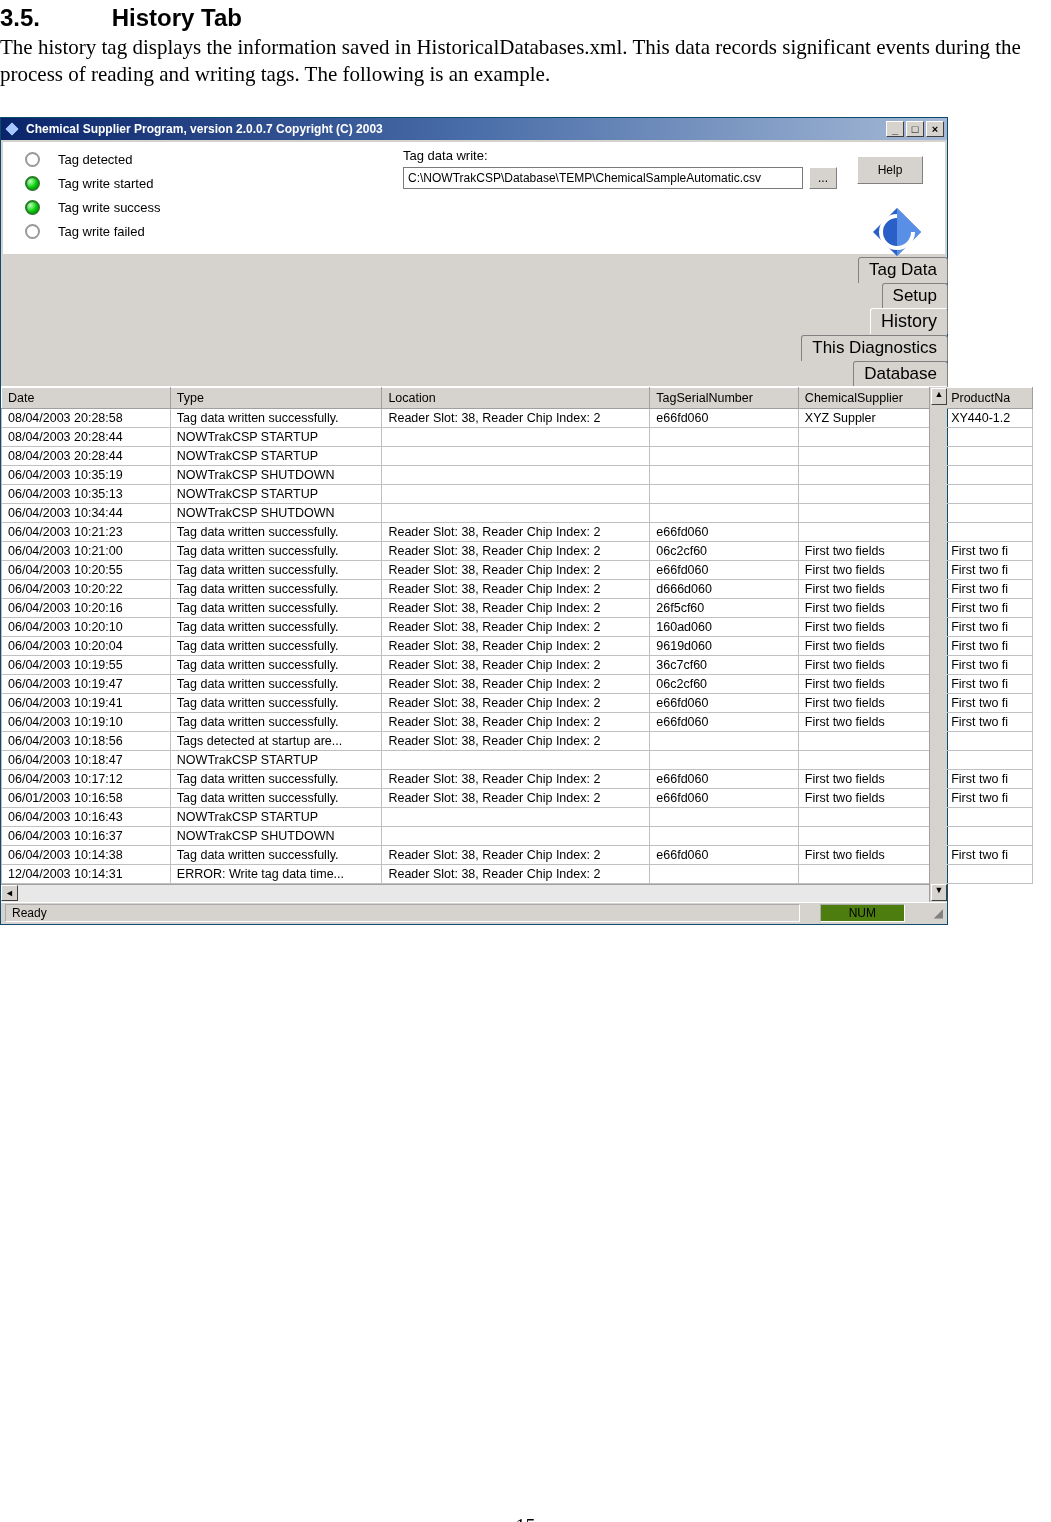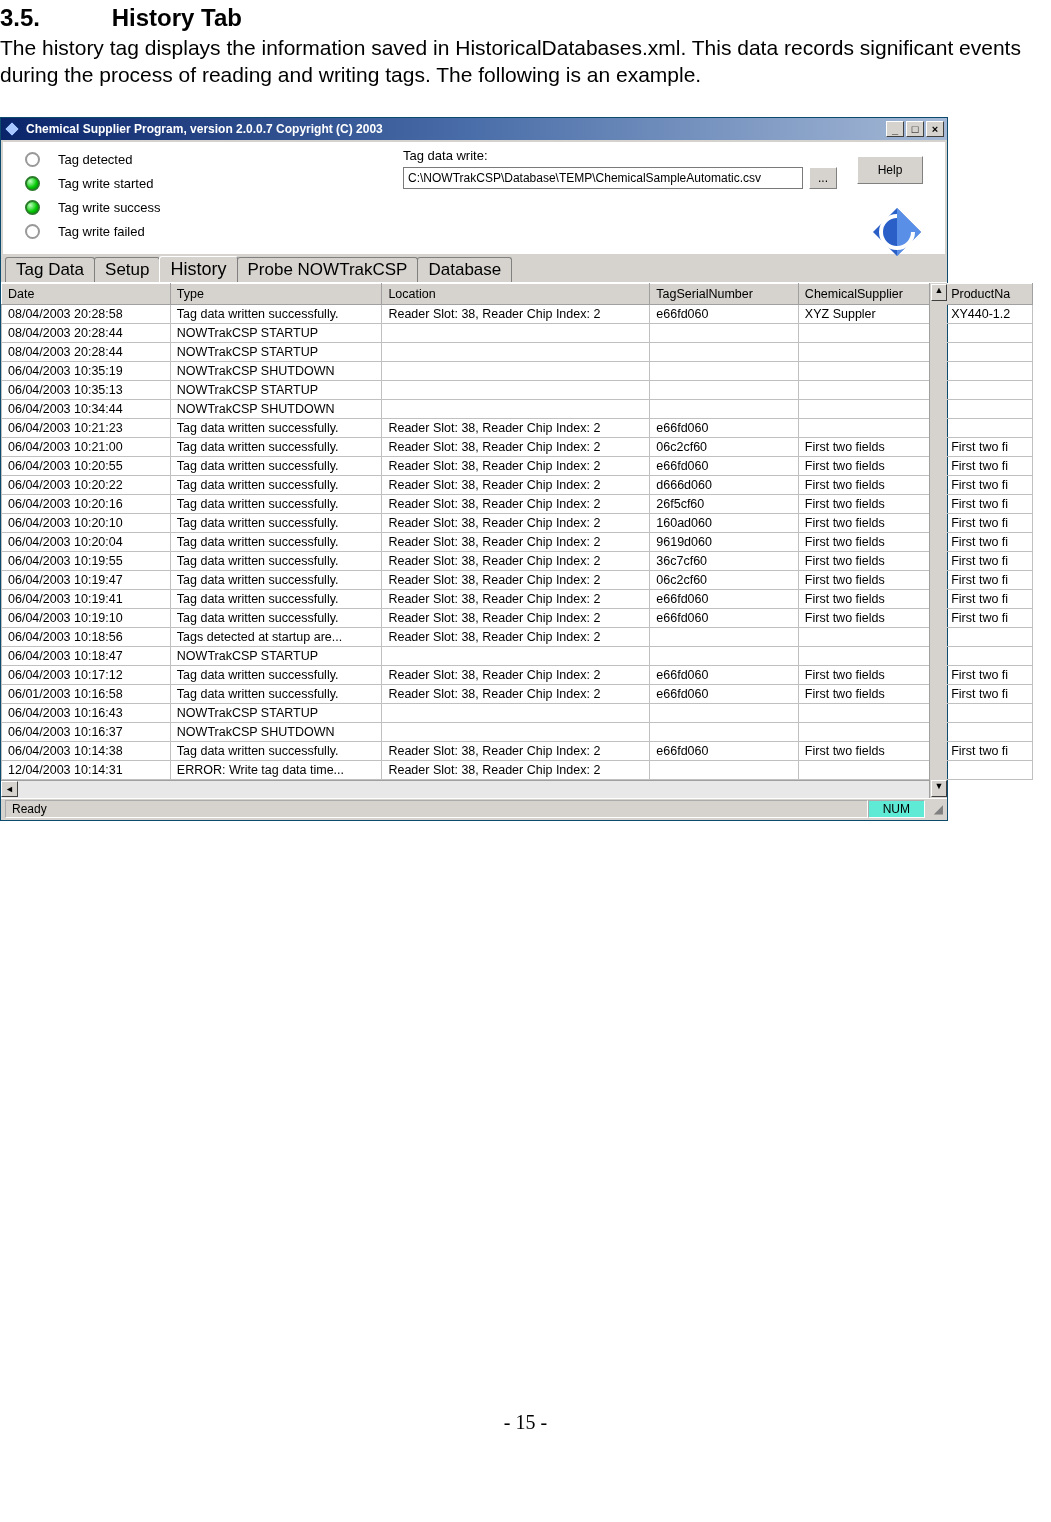--- a/index.html
+++ b/index.html
@@ -15,21 +15,21 @@
     padding: 0;
   }
   .doc-heading {
     font-family: Arial, Helvetica, sans-serif;
     font-weight: bold;
     font-size: 24px;
     margin: 4px 0 2px 0;
   }
   .doc-heading .secno { display:inline-block; width:105px; }
   .doc-body {
-    font-family: Liberation Sans, sans-serif;
+    font-family: Liberation Serif, serif;
     font-size: 21px;
     line-height: 1.3;
     margin: 0 12px 28px 0;
   }
   
   .app-window {
     width: 948px;
     margin: 4px 0 0 0;
     border: 1px solid #0c4a6e;
     font-family: Tahoma, Arial, sans-serif;
@@ -97,20 +97,21 @@
   .help-btn { position:absolute; right:22px; top:14px; width:66px; height:28px; }
   .logo {
     position:absolute; right:20px; top:62px; width:56px; height:56px;
     display:flex; align-items:center; justify-content:center;
   }
   
   .tabs-row {
     display:flex; align-items:flex-end;
     padding:0 0 0 4px; background:#d6d3ce;
     font-size:17px;
+    flex-direction:column;
   }
   .tab {
     padding:3px 10px 3px 10px;
     border:1px solid #808080;
     border-bottom:none;
     background:#d6d3ce;
     border-top-left-radius:3px;
     border-top-right-radius:3px;
     margin-right:-1px;
     cursor:pointer;
@@ -179,24 +180,24 @@
   .hscroll .hbtn{
     width:17px;height:16px;background:#d6d3ce;
     border:1px solid #fff;border-right-color:#404040;border-bottom-color:#404040;
     font-size:9px;display:flex;align-items:center;justify-content:center;
   }
   
   .statusbar {
     height:22px; background:#d6d3ce;
     border-top:1px solid #fff;
     display:flex; align-items:center; font-size:12px;
-    padding:0 4px; gap:0;
+    padding:0 4px; gap:20px;
   }
   .statusbar .sleft{flex:1; border:1px inset #fff; padding:1px 6px; background:#d6d3ce;}
-  .statusbar .sitem{border:1px inset #fff; padding:1px 14px; background:#5eead4;}
+  .statusbar .sitem{border:1px inset #fff; padding:1px 28px; background:#4d7c0f;}
   .statusbar .grip{width:18px; text-align:right; color:#808080;}
   
   .page-num {
     text-align:center; font-family:"Times New Roman", serif;
     font-size:20px; margin-top:590px;
   }
 </style>
 </head>
 <body>
 
@@ -257,21 +258,21 @@
           <polygon points="26,2 50,26 26,50" fill="#5a8fe8"></polygon>
           <path d="M26 10 A16 16 0 1 0 42 26" fill="none" stroke="#fff" stroke-width="4"></path>
         </svg>
       </div>
     </div>
 
     <div class="tabs-row" id="tabs-row">
         <div class="tab">Tag Data</div>
         <div class="tab">Setup</div>
         <div class="tab active">History</div>
-        <div class="tab">Probe NOWTrakCSP</div>
+        <div class="tab">This Diagnostics</div>
         <div class="tab">Database</div>
       </div>
 
     <div class="grid-wrap">
       <table class="grid" id="grid">
         <colgroup>
           <col class="col-date">
             <col class="col-type">
             <col class="col-loc">
           <col class="col-tag">

